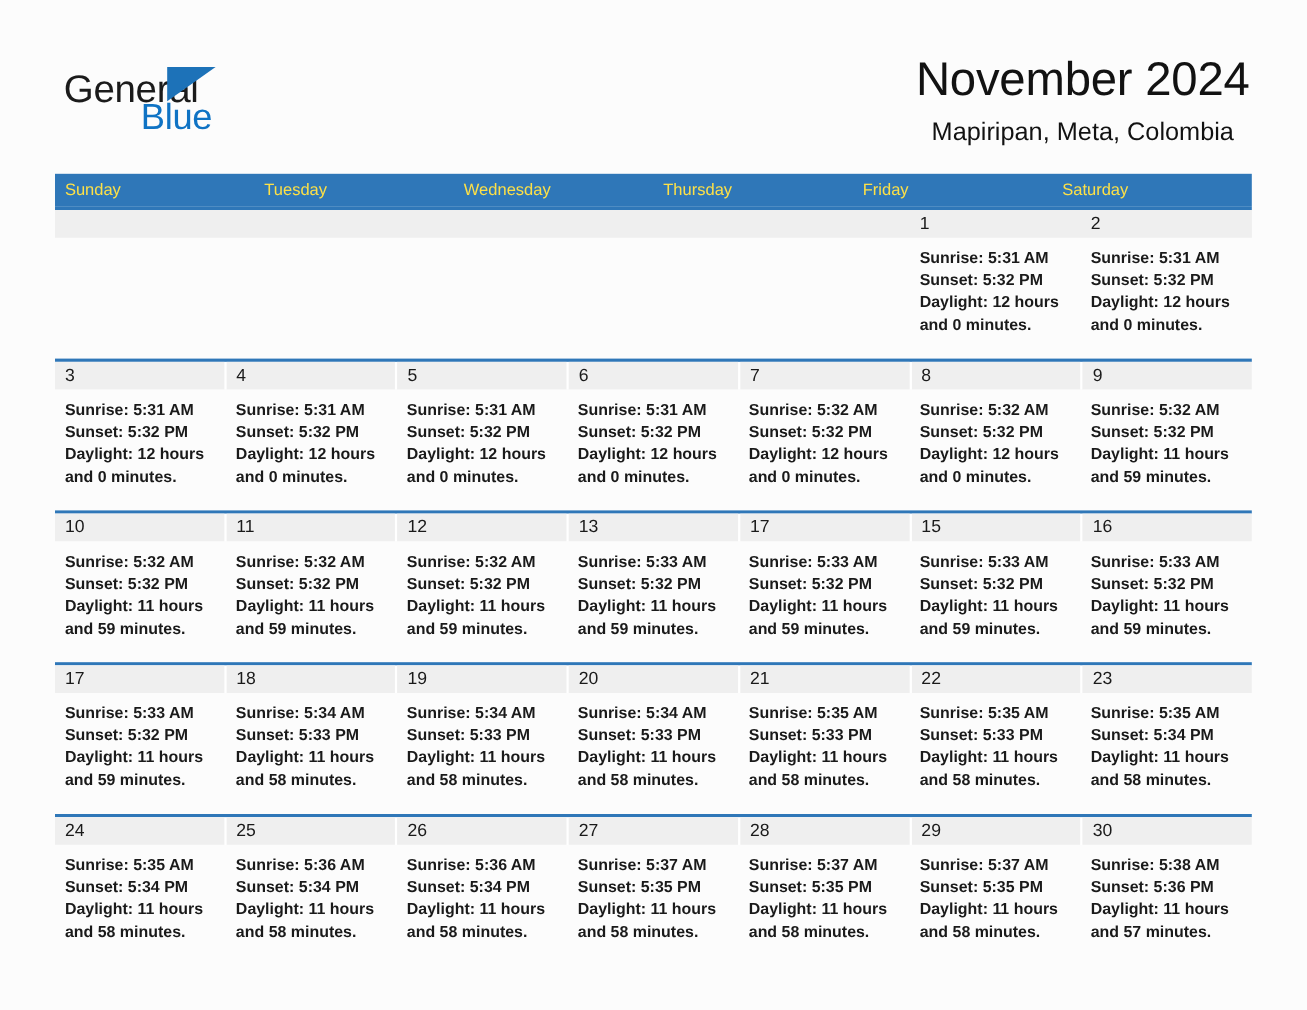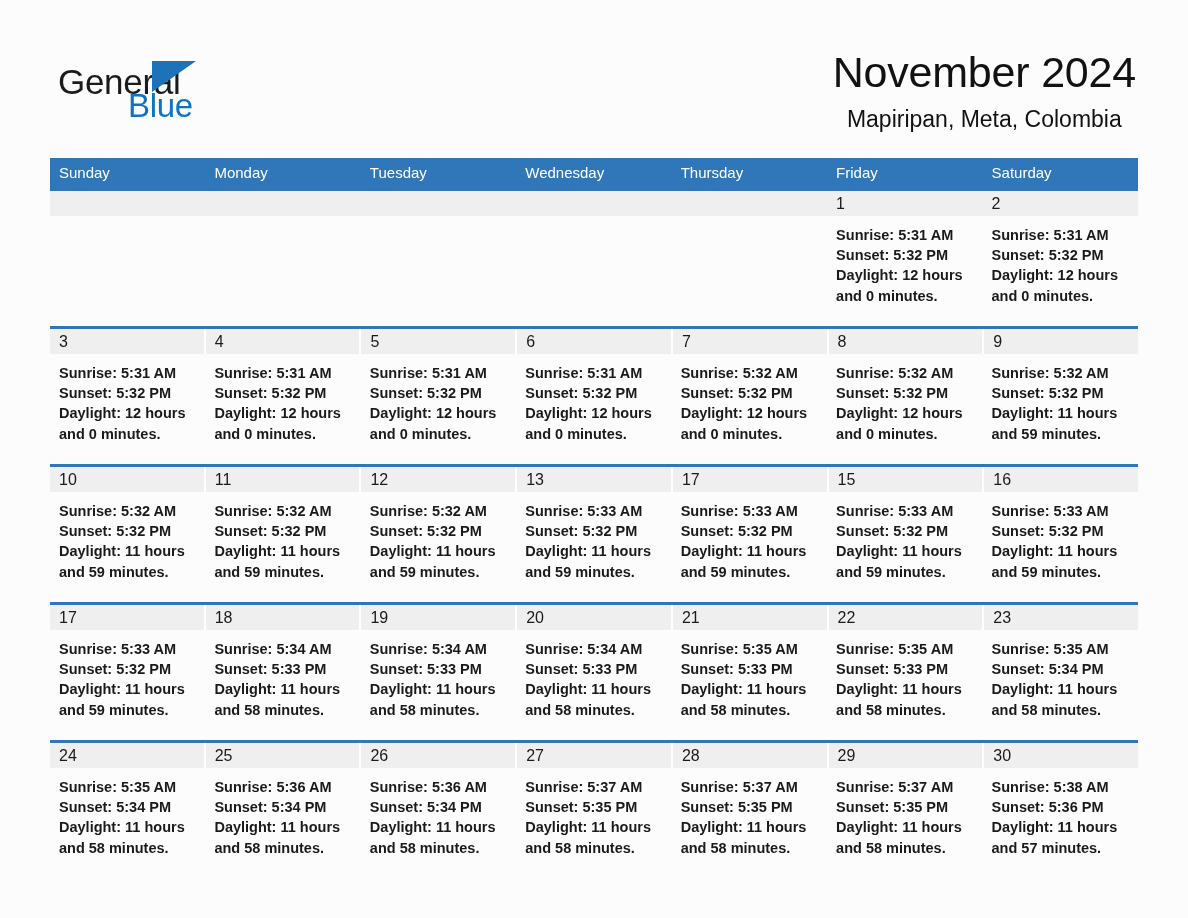--- a/index.html
+++ b/index.html
@@ -100,21 +100,21 @@
     width: 1088px;
   }
 
   .weekday-row {
     display: flex;
     background: #2f77b8;
     height: 30px;
   }
   .weekday {
     flex: 1 1 0;
-    color: #ffffff;
+    color: #fde047;
     font-size: 15px;
     line-height: 30px;
     padding-left: 9px;
     box-sizing: border-box;
     white-space: nowrap;
     overflow: hidden;
   }
 
   .week {
     width: 100%;
@@ -184,21 +184,20 @@
     <div class="title-block">
       <h1 class="cal-title">November 2024</h1>
       <h2 class="cal-subtitle">Mapiripan, Meta, Colombia</h2>
     </div>
 
   </div>
 
   <div class="calendar">
     <div class="weekday-row" id="weekday-row">
         <div class="weekday">Sunday</div>
-        <div class="weekday">Monday</div>
         <div class="weekday">Tuesday</div>
         <div class="weekday">Wednesday</div>
         <div class="weekday">Thursday</div>
         <div class="weekday">Friday</div>
         <div class="weekday">Saturday</div>
       </div>
     <div id="weeks-container">
         <div class="week">
           <div class="week-rule"></div>
           <div class="date-strip contiguous">

